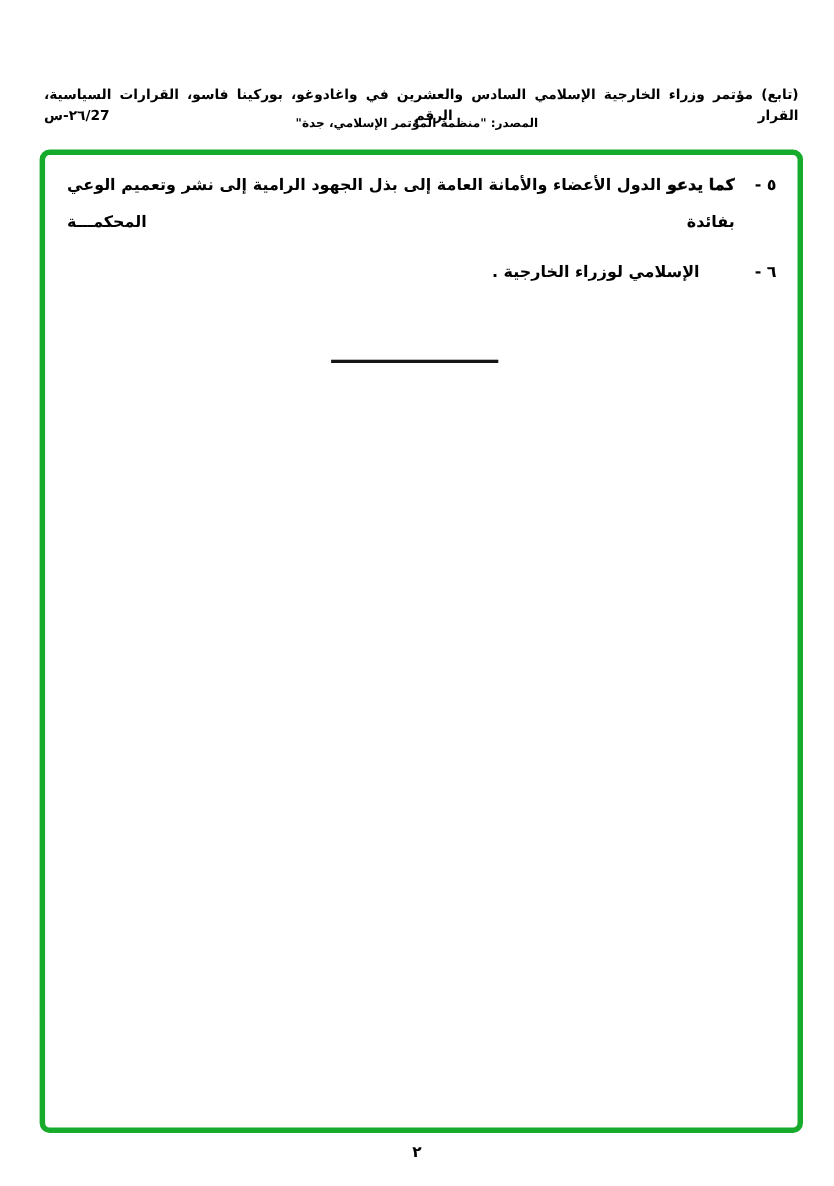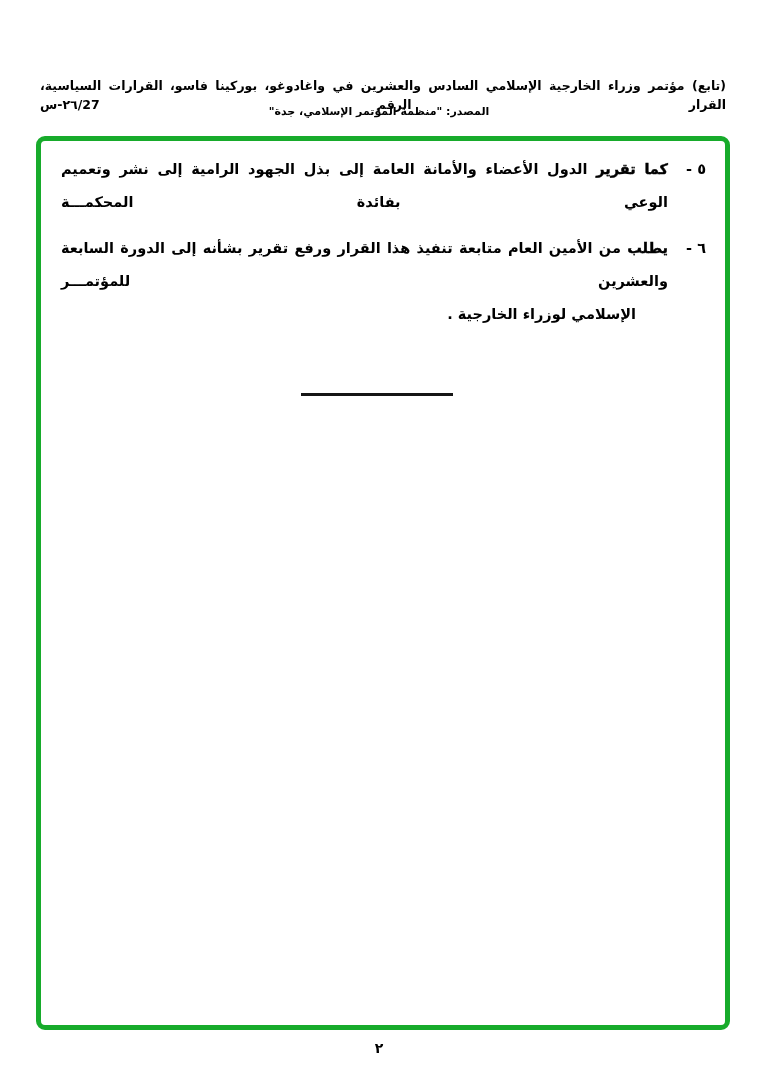--- a/index.html
+++ b/index.html
@@ -89,31 +89,27 @@
 
 <div class="header-line1">(تابع) مؤتمر وزراء الخارجية الإسلامي السادس والعشرين في واغادوغو، بوركينا فاسو، القرارات السياسية، القرار الرقم ٢٦/27-س</div>
 
 <div class="header-line2">المصدر:  "منظمة المؤتمر الإسلامي، جدة"</div>
 
 <div class="green-box">
 
   <div class="item">
     <span class="marker">٥ -</span>
     <div class="line1">
-      <span class="lead">كما تقرير</span>
+      <span class="lead">كما يدعو</span>
       <span class="rest">الدول الأعضاء والأمانة العامة إلى بذل الجهود الرامية إلى نشر وتعميم الوعي بفائدة المحكمـــة</span>
     </div>
   </div>
 
   <div class="item">
     <span class="marker">٦ -</span>
-    <div class="line1">
-      <span class="lead">يطلب</span>
-      <span class="rest">من الأمين العام متابعة تنفيذ هذا القرار ورفع تقرير بشأنه إلى الدورة السابعة والعشرين للمؤتمـــر</span>
-    </div>
     <div class="line2 indent">الإسلامي لوزراء الخارجية .</div>
   </div>
 
   <div class="divider"></div>
 
 </div>
 
 <div class="page-number">٢</div>
 
 </body></html>

